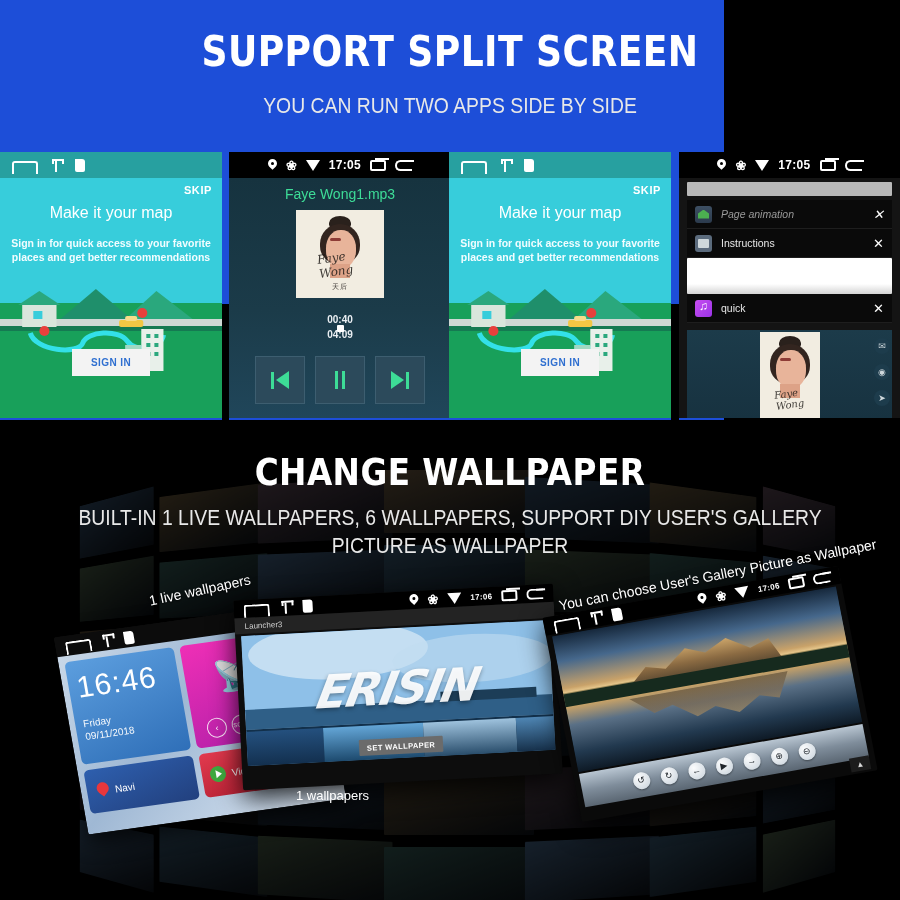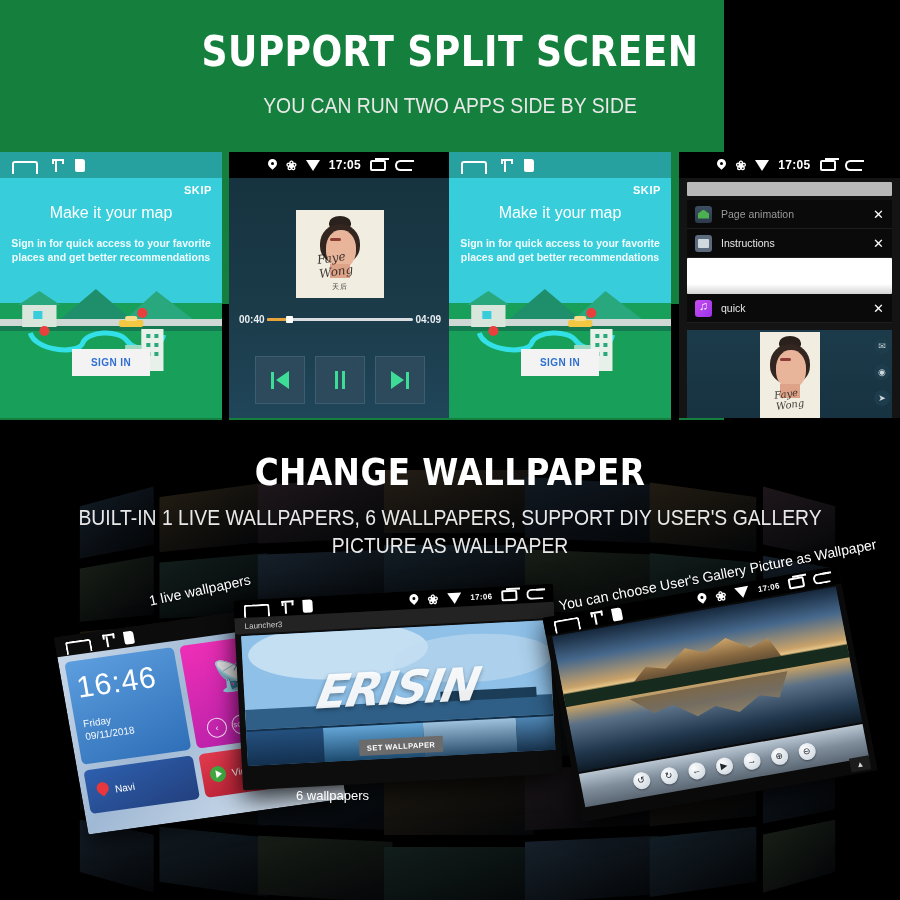--- a/index.html
+++ b/index.html
@@ -5,21 +5,21 @@
   * { box-sizing: border-box; margin: 0; padding: 0; }
   html, body {
     width: 900px; height: 900px;
     background: #000;
     font-family: "Liberation Sans", sans-serif;
     overflow: hidden;
   }
   #page { position: relative; width: 900px; height: 900px; background: #000; overflow: hidden; }
 
   
-  .sec1 { position: absolute; left: 0; top: 0; width: 724px; height: 420px; background: #15803d; }
+  .sec1 { position: absolute; left: 0; top: 0; width: 724px; height: 420px; background: #1d4ed8; }
   .h-title {
     position: absolute; left: 0; width: 900px; text-align: center;
     color: #fff; font-weight: 900; letter-spacing: .5px;
     font-family: "DejaVu Sans", sans-serif;
     transform: scaleX(.86); transform-origin: center;
   }
   .t1 { top: 28px; font-size: 42px; line-height: 48px; }
   .h-sub {
     position: absolute; left: 0; width: 900px; text-align: center;
     color: #e8e8e8; font-weight: 300; font-size: 22px; line-height: 28px;
@@ -86,21 +86,21 @@
   .album-face { position:absolute; left:50%; transform:translateX(-50%); top:6px; width:52px; height:62px; }
   .album-bun { position:absolute; left:50%; transform:translateX(-50%); top:0; width:22px; height:14px;
                background:#2a211c; border-radius:50% 50% 40% 40%; }
   .album-hair { position:absolute; left:6px; top:8px; width:40px; height:40px; background:#33251f; border-radius:50% 50% 45% 45%; }
   .album-skin { position:absolute; left:12px; top:14px; width:30px; height:38px; background:#e8b49a; border-radius:48% 48% 45% 45%; }
   .album-brow { position:absolute; left:16px; top:22px; width:11px; height:3px; background:#8e3c36; border-radius:2px; }
   .album-neck { position:absolute; left:16px; top:48px; width:20px; height:14px; background:#dda287; }
   .album-sig { position:absolute; left:50%; transform:translateX(-50%) rotate(-8deg); bottom:20px;
                color:#1d1a17; font-size:12px; font-family:"DejaVu Serif", serif; font-style:italic; opacity:.85; }
   .album-cn { position:absolute; left:50%; transform:translateX(-50%); bottom:6px; color:#4a4540; font-size:7px; letter-spacing:1px; }
-  .prog-row { position: absolute; left: 10px; right: 10px; top: 136px; display: flex; align-items: center; gap: 2px; }
+  .prog-row { position: absolute; left: 10px; right: 10px; top: 136px; display: flex; align-items: center; gap: 2px; flex-direction: column; }
   .prog-t { color: #e9eef2; font-size: 10px; font-weight: 600; }
   .prog-bar { flex: 1; height: 3px; background: #d9dde0; position: relative; border-radius: 2px; }
   .prog-fill { position: absolute; left: 0; top: 0; height: 3px; background: #e8a33a; border-radius: 2px; }
   .prog-knob { position: absolute; top: -2px; width: 7px; height: 7px; background: #fff; border-radius: 1px; }
   .mctrls { position: absolute; left: 0; bottom: 14px; width: 100%; display: flex; justify-content: center; gap: 10px; }
   .mbtn { width: 50px; height: 48px; background: #2c4a5b; border: 1px solid #3d5e70;
           display: flex; align-items: center; justify-content: center; }
   .tri-l { width:0;height:0;border-top:9px solid transparent;border-bottom:9px solid transparent;border-right:13px solid #3ddc97; }
   .tri-r { width:0;height:0;border-top:9px solid transparent;border-bottom:9px solid transparent;border-left:13px solid #3ddc97; }
   .barv { width:3px;height:18px;background:#3ddc97; }
@@ -109,21 +109,21 @@
   
   .split-handle { position: absolute; left: 222px; top: 152px; width: 7px; height: 266px; background: #000; }
   .split-grip { position: absolute; left: 2px; top: 125px; width: 3px; height: 16px; background: #fff; }
   .split-handle2 { position: absolute; left: 671px; top: 152px; width: 8px; height: 266px; background: #000; }
 
   
   .recents { position: absolute; left: 0; top: 26px; width: 100%; height: 240px; background: #141414; }
   .rec-bar { position: absolute; left: 8px; right: 8px; top: 4px; height: 14px; background: #b9b9b9; border-radius: 1px; }
   .rec-row { position: absolute; left: 8px; right: 8px; height: 29px; display: flex; align-items: center;
              background: #0a0a0a; border-bottom: 1px solid #1e1e1e; padding: 0 8px; }
-  .rec-r1 { top: 22px; }
+  .rec-r1 { top: 22px; font-style: italic; }
   .rec-r2 { top: 51px; }
   .rec-white { position: absolute; left: 8px; right: 8px; top: 80px; height: 36px;
                background: linear-gradient(180deg,#ffffff 0%,#ffffff 72%,#d4d4d4 100%); border-radius: 1px; }
   .rec-r3 { top: 116px; }
   .rec-ico { width: 17px; height: 17px; border-radius: 3px; margin-right: 9px; flex: 0 0 auto; position: relative; }
   .ico-house { background: linear-gradient(180deg,#3d4f63,#2c3b4d); }
   .ico-house:after { content:""; position:absolute; left:3px; top:4px; width:11px; height:9px; background:#4caf50;
                      clip-path: polygon(50% 0,100% 45%,100% 100%,0 100%,0 45%); }
   .ico-doc { background: #5b6b7d; }
   .ico-doc:after { content:""; position:absolute; left:3px; top:4px; width:11px; height:9px; background:#cfd8dc; border-radius:1px; }
@@ -299,20 +299,21 @@
       <div class="panel p2">
         <div class="sbar dark">
           <span class="ic ic-pin"></span>
           <span class="ic ic-bt">❀</span>
           <span class="ic ic-wifi"></span>
           <span class="sb-time">17:05</span>
           <span class="ic ic-recent"></span>
           <span class="ic ic-back"></span>
         </div>
         <div class="music">
+          <div class="music-title">Faye Wong1.mp3</div>
           <div class="album">
             <div class="album-face">
               <div class="album-bun"></div>
               <div class="album-hair"></div>
               <div class="album-skin"></div>
               <div class="album-brow"></div>
               <div class="album-neck"></div>
             </div>
             <div class="album-sig">Faye Wong</div>
             <div class="album-cn">天后</div>
@@ -585,21 +586,21 @@
           <div class="erisin">ERISIN</div>
           <div class="wall-strip">
             <div class="ws" style="flex:1;background:linear-gradient(180deg,#24507e,#13304f)"></div>
             <div class="ws" style="flex:1.3;background:linear-gradient(180deg,#63a5d6,#1d4a6e)"></div>
             <div class="ws" style="flex:1.2;background:linear-gradient(180deg,#9ec2dd,#2a4e6c)"></div>
             <div class="ws" style="flex:.5;background:linear-gradient(180deg,#4f86b4,#16304a)"></div>
           </div>
           <div class="set-wall">SET WALLPAPER</div>
         </div>
       </div>
-      <div class="lbl-six">6 wallpapers</div>
+      <div class="lbl-six">1 wallpapers</div>
 
       <div class="dev-gal">
         <div class="sbar dark">
           <span class="sb-left">
             <span class="ic ic-home"></span>
             <span class="ic ic-usb"></span>
             <span class="ic ic-sd"></span>
           </span>
           <span class="sb-right">
             <span class="ic ic-pin"></span>

